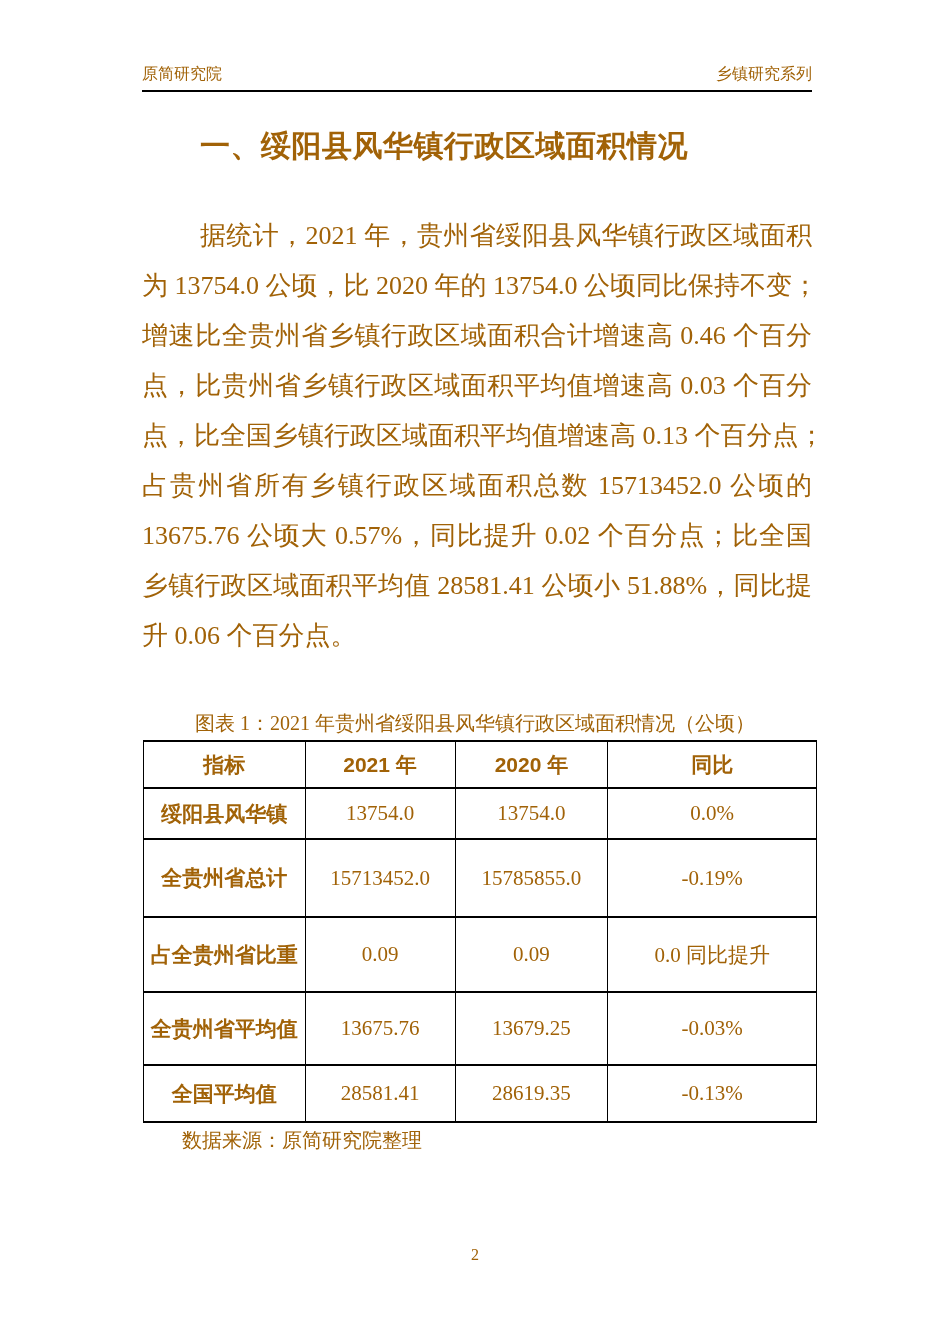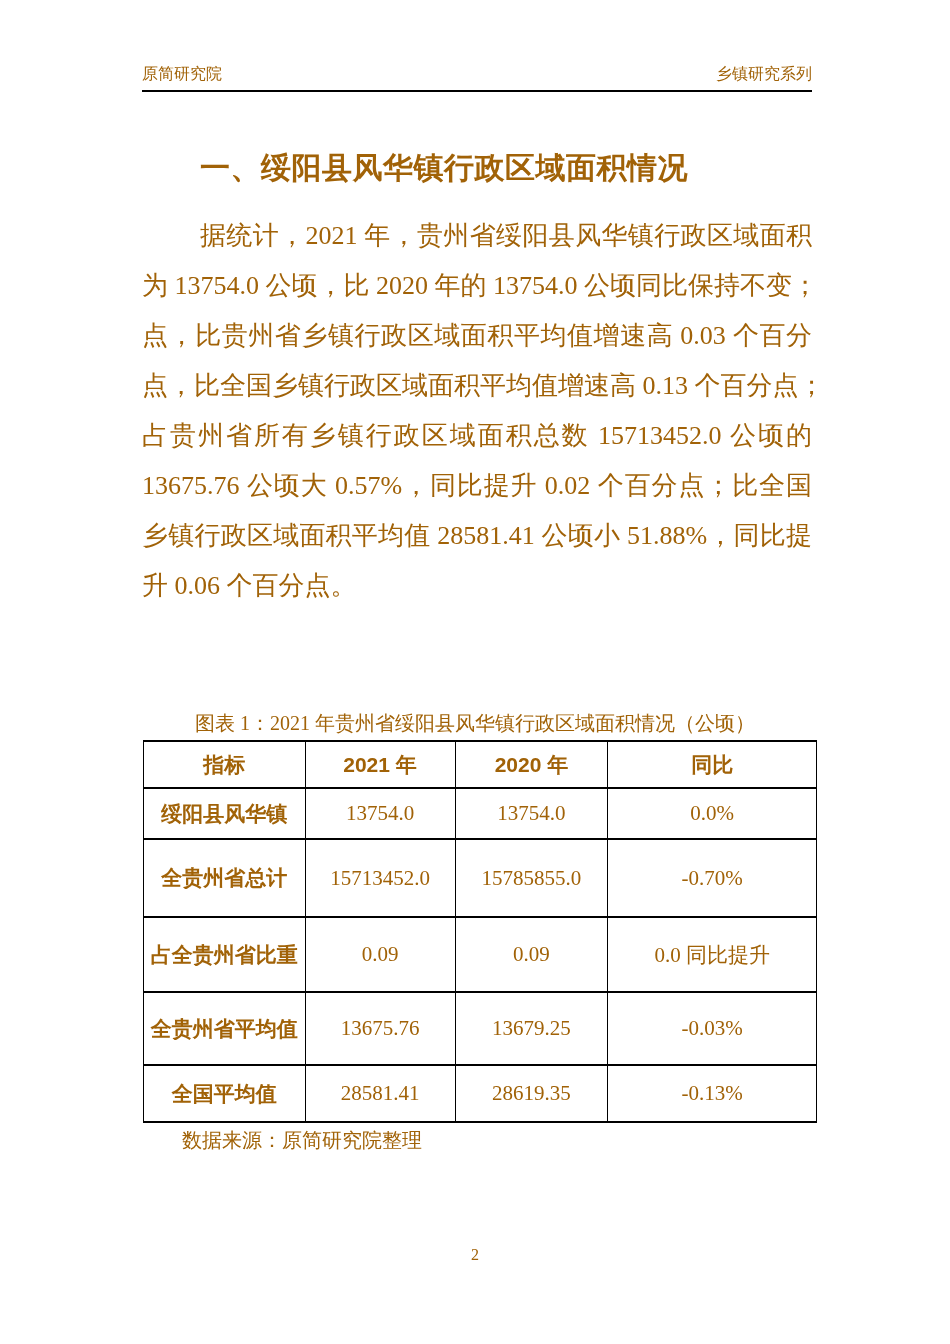--- a/index.html
+++ b/index.html
@@ -25,21 +25,21 @@
     font-family: "Liberation Sans", "DejaVu Sans", sans-serif;
     font-size: 16px;
     padding-bottom: 5px;
     border-bottom: 2px solid #000000;
   }
 
   
   .sec-title {
     position: absolute;
     left: 200px;
-    top: 149px;
+    top: 127px;
     font-family: "Liberation Sans", "DejaVu Sans", sans-serif;
     font-weight: bold;
     font-size: 30px;
     line-height: 38px;
     letter-spacing: 0.5px;
     white-space: nowrap;
   }
 
   
   .para {
@@ -130,20 +130,21 @@
   <div class="runhead">
     <span>原简研究院</span>
     <span>乡镇研究系列</span>
   </div>
 
   <div class="sec-title">一、绥阳县风华镇行政区域面积情况</div>
 
   <div class="para">
     <div class="para-line first">据统计，2021 年，贵州省绥阳县风华镇行政区域面积</div>
     <div class="para-line">为 13754.0 公顷，比 2020 年的 13754.0 公顷同比保持不变；</div>
+    <div class="para-line">增速比全贵州省乡镇行政区域面积合计增速高 0.46 个百分</div>
     <div class="para-line">点，比贵州省乡镇行政区域面积平均值增速高 0.03 个百分</div>
     <div class="para-line">点，比全国乡镇行政区域面积平均值增速高 0.13 个百分点；</div>
     <div class="para-line">占贵州省所有乡镇行政区域面积总数 15713452.0 公顷的</div>
     <div class="para-line">13675.76 公顷大 0.57%，同比提升 0.02 个百分点；比全国</div>
     <div class="para-line">乡镇行政区域面积平均值 28581.41 公顷小 51.88%，同比提</div>
     <div class="para-line last">升 0.06 个百分点。</div>
   </div>
 
   <div class="tbl-caption">图表 1：2021 年贵州省绥阳县风华镇行政区域面积情况（公顷）</div>
 
@@ -167,21 +168,21 @@
         <tr style="height:51px">
           <td class="rowlabel">绥阳县风华镇</td>
           <td class="val">13754.0</td>
           <td class="val">13754.0</td>
           <td class="val">0.0%</td>
         </tr>
         <tr style="height:78px">
           <td class="rowlabel">全贵州省总计</td>
           <td class="val">15713452.0</td>
           <td class="val">15785855.0</td>
-          <td class="val">-0.70%</td>
+          <td class="val">-0.19%</td>
         </tr>
         <tr style="height:75px">
           <td class="rowlabel">占全贵州省比重</td>
           <td class="val">0.09</td>
           <td class="val">0.09</td>
           <td class="val">0.0 同比提升</td>
         </tr>
         <tr style="height:73px">
           <td class="rowlabel">全贵州省平均值</td>
           <td class="val">13675.76</td>

